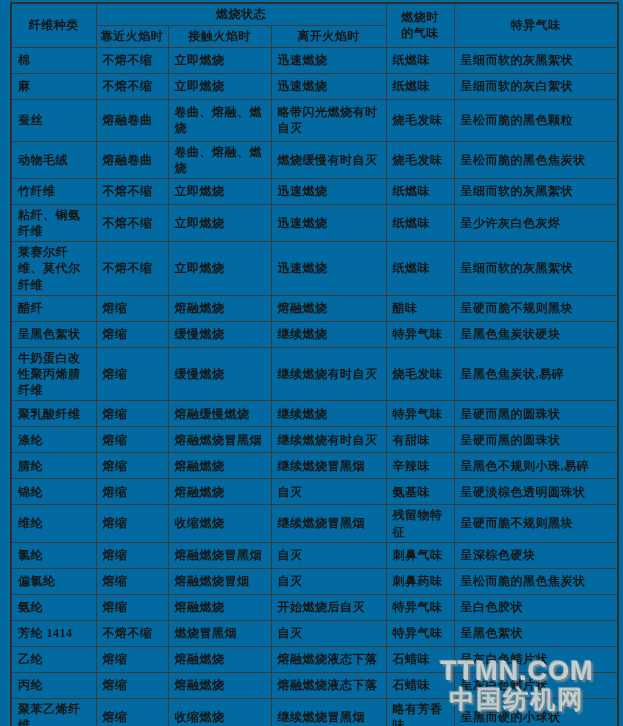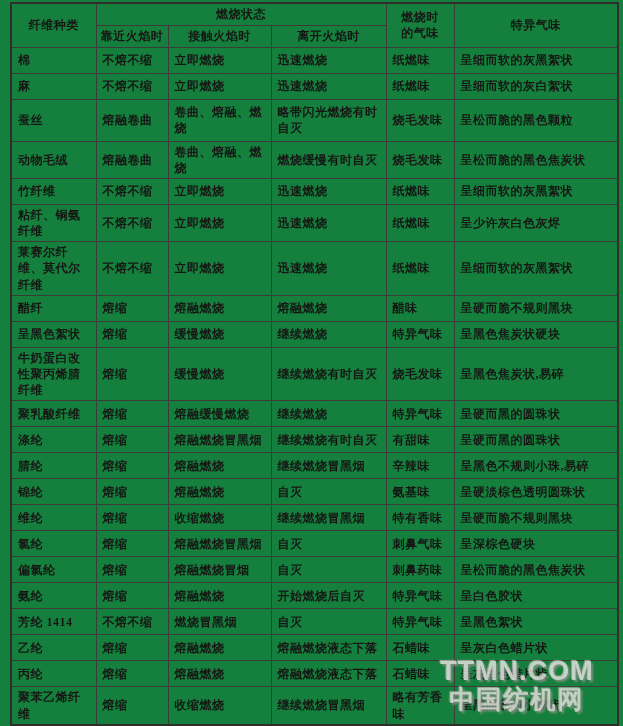--- a/index.html
+++ b/index.html
@@ -4,21 +4,21 @@
 <style>
   html,body{margin:0;padding:0;}
   body{
     width:623px;height:726px;
     background:#fbfbf8;
     font-family:"Liberation Serif","DejaVu Serif",serif;
     color:#1c1c1c;
     position:relative;
     overflow:hidden;
   }
-  .page{position:absolute;left:0;top:0;width:623px;height:726px;background:#15803d;}
+  .page{position:absolute;left:0;top:0;width:623px;height:726px;background:#0369a1;}
   table.fiber{
     position:absolute;left:10px;top:2px;
     width:607px;
     border-collapse:collapse;
     table-layout:fixed;
     background:transparent;
   }
   table.fiber th, table.fiber td{
     border:1px solid #3b3b38;
     font-size:12px;
@@ -208,21 +208,21 @@
           <td>熔融燃烧</td>
           <td>自灭</td>
           <td>氨基味</td>
           <td>呈硬淡棕色透明圆珠状</td>
         </tr>
         <tr class="data-row">
           <td>维纶</td>
           <td>熔缩</td>
           <td>收缩燃烧</td>
           <td>继续燃烧冒黑烟</td>
-          <td>特有香味</td>
+          <td>残留物特征</td>
           <td>呈硬而脆不规则黑块</td>
         </tr>
         <tr class="data-row">
           <td>氯纶</td>
           <td>熔缩</td>
           <td>熔融燃烧冒黑烟</td>
           <td>自灭</td>
           <td>刺鼻气味</td>
           <td>呈深棕色硬块</td>
         </tr>

